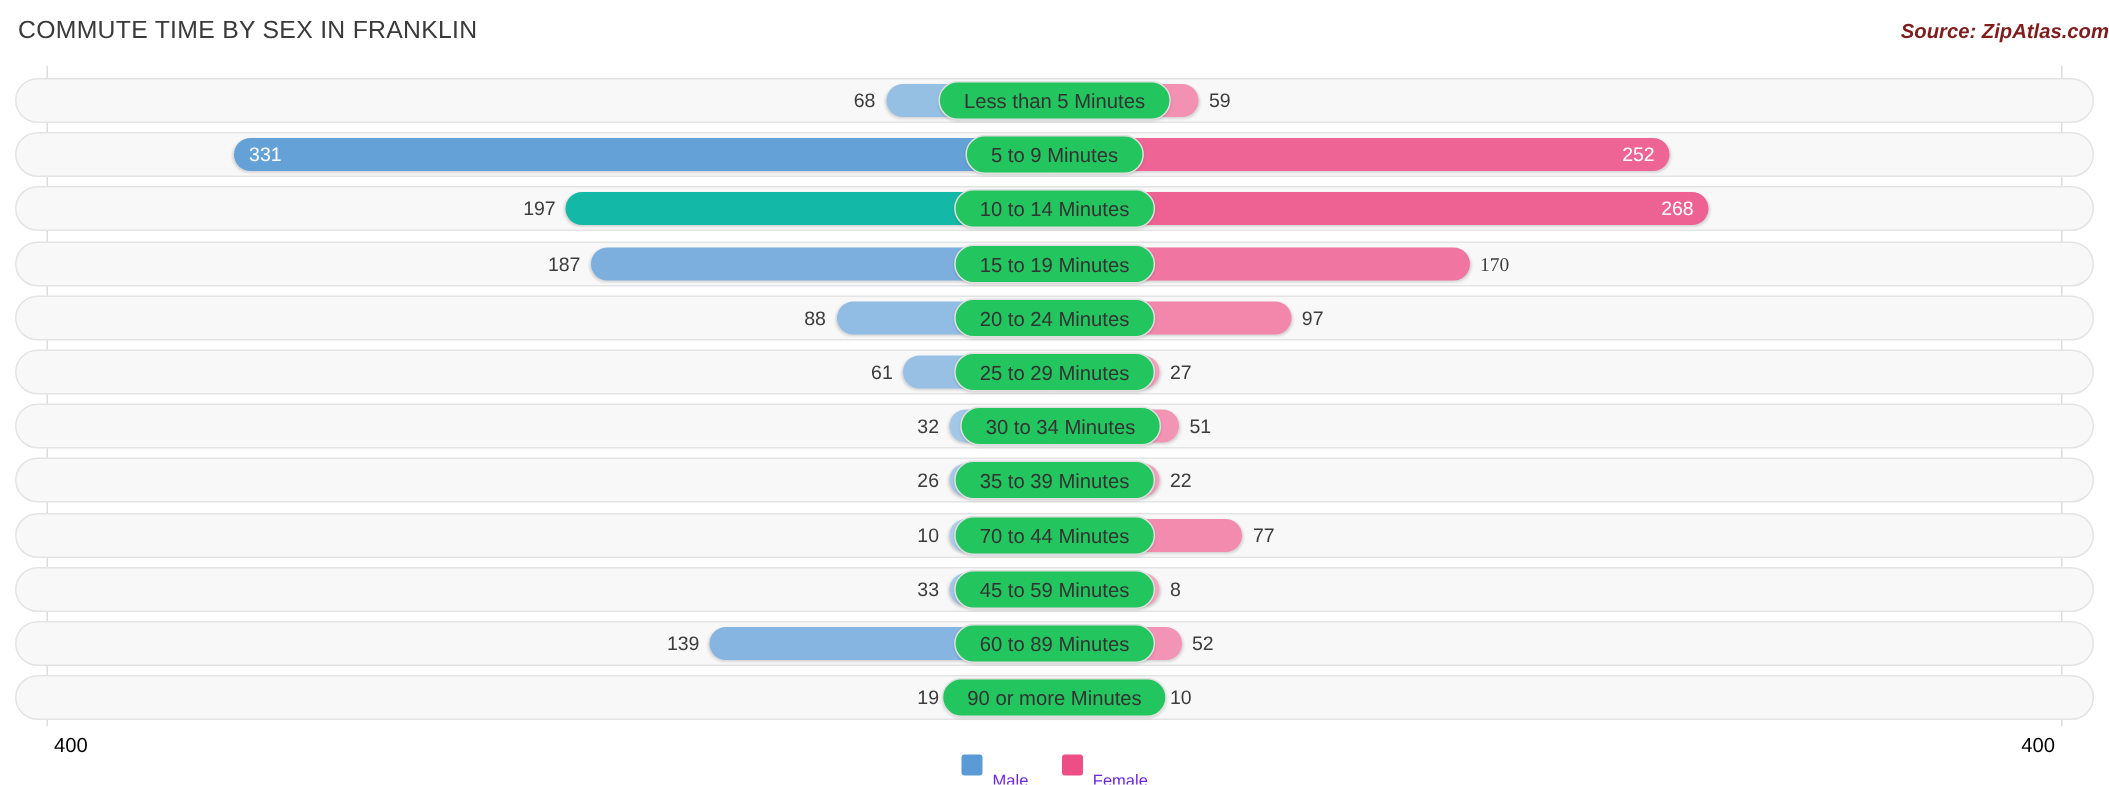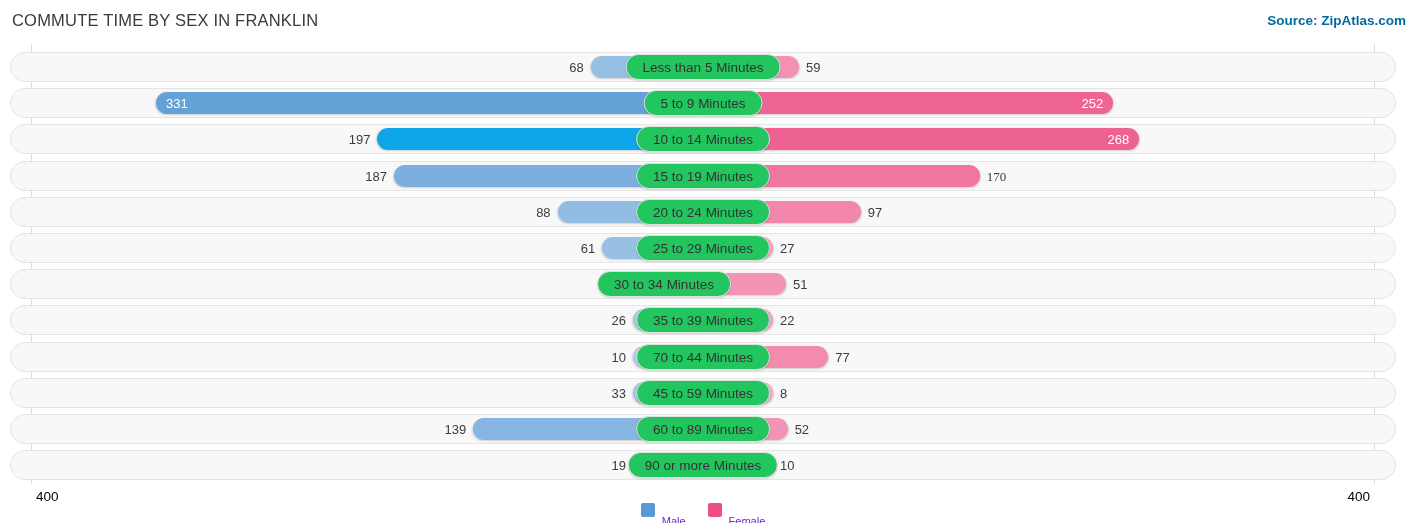--- a/index.html
+++ b/index.html
@@ -32,22 +32,23 @@
     font-weight: 400;
     letter-spacing: 0.2px;
     color: #3a3a3a;
     white-space: nowrap;
   }
   .source-note {
     position: absolute;
     right: 12px;
     top: 13px;
     font-size: 13.5px;
+    font-style: italic;
     font-weight: bold;
-    color: #0369a1;
+    color: #7f1d1d;
     white-space: nowrap;
   }
 
   
   .plot {
     position: absolute;
     left: 0;
     top: 44px;
     width: 1406px;
     height: 440px;
@@ -209,21 +210,21 @@
         <div class="bar male" style="width: 546.977px; right: 693px; background: rgb(100, 161, 215); padding-left: 43px;">
           <span class="bar-value inside">331</span>
         </div>
         <div class="bar female" style="width: 410.13px; left: 693px; background: rgb(238, 101, 149);">
           <span class="bar-value inside">252</span>
         </div>
         <div class="cat-pill" style="left: 693px;">5 to 9 Minutes</div>
       </div>
       <div class="row" style="top: 80.4px;">
         <div class="track"></div>
-        <div class="bar male" style="width: 325.543px; right: 693px; background: #0ea5e9;">
+        <div class="bar male" style="width: 325.543px; right: 693px; background: #14b8a6;">
           <span class="bar-value outside">197</span>
         </div>
         <div class="bar female" style="width: 436.17px; left: 693px; background: rgb(238, 98, 147);">
           <span class="bar-value inside">268</span>
         </div>
         <div class="cat-pill" style="left: 693px;">10 to 14 Minutes</div>
       </div>
       <div class="row" style="top: 116.6px;">
         <div class="track"></div>
         <div class="bar male" style="width: 309.017px; right: 693px; background: rgb(124, 175, 221);">
@@ -255,21 +256,21 @@
         <div class="cat-pill" style="left: 693px;">25 to 29 Minutes</div>
       </div>
       <div class="row" style="top: 225.2px;">
         <div class="track"></div>
         <div class="bar male" style="width: 70px; right: 693px; background: rgb(162, 199, 231);">
           <span class="bar-value outside">32</span>
         </div>
         <div class="bar female" style="width: 83.0025px; left: 693px; background: rgb(243, 148, 181);">
           <span class="bar-value outside">51</span>
         </div>
-        <div class="cat-pill" style="left: 654px;">30 to 34 Minutes</div>
+        <div class="cat-pill" style="left: 697px;">30 to 34 Minutes</div>
       </div>
       <div class="row" style="top: 261.4px;">
         <div class="track"></div>
         <div class="bar male" style="width: 70px; right: 693px; background: rgb(165, 200, 232);">
           <span class="bar-value outside">26</span>
         </div>
         <div class="bar female" style="width: 70px; left: 693px; background: rgb(245, 160, 189);">
           <span class="bar-value outside">22</span>
         </div>
         <div class="cat-pill" style="left: 693px;">35 to 39 Minutes</div>

